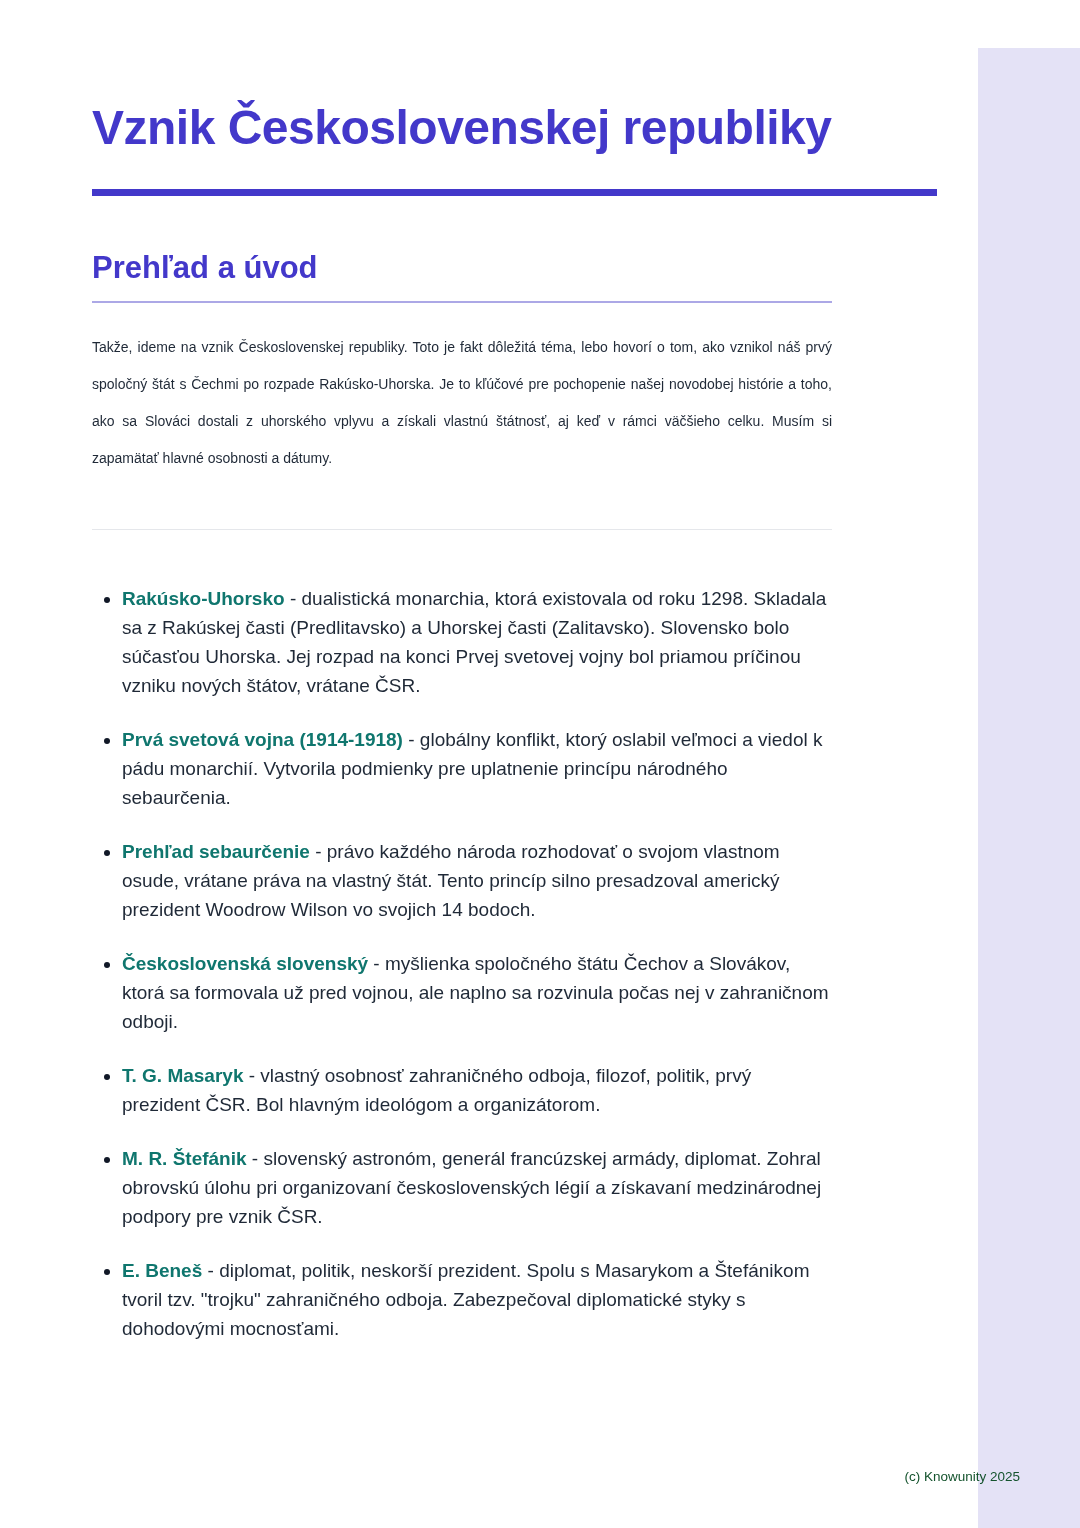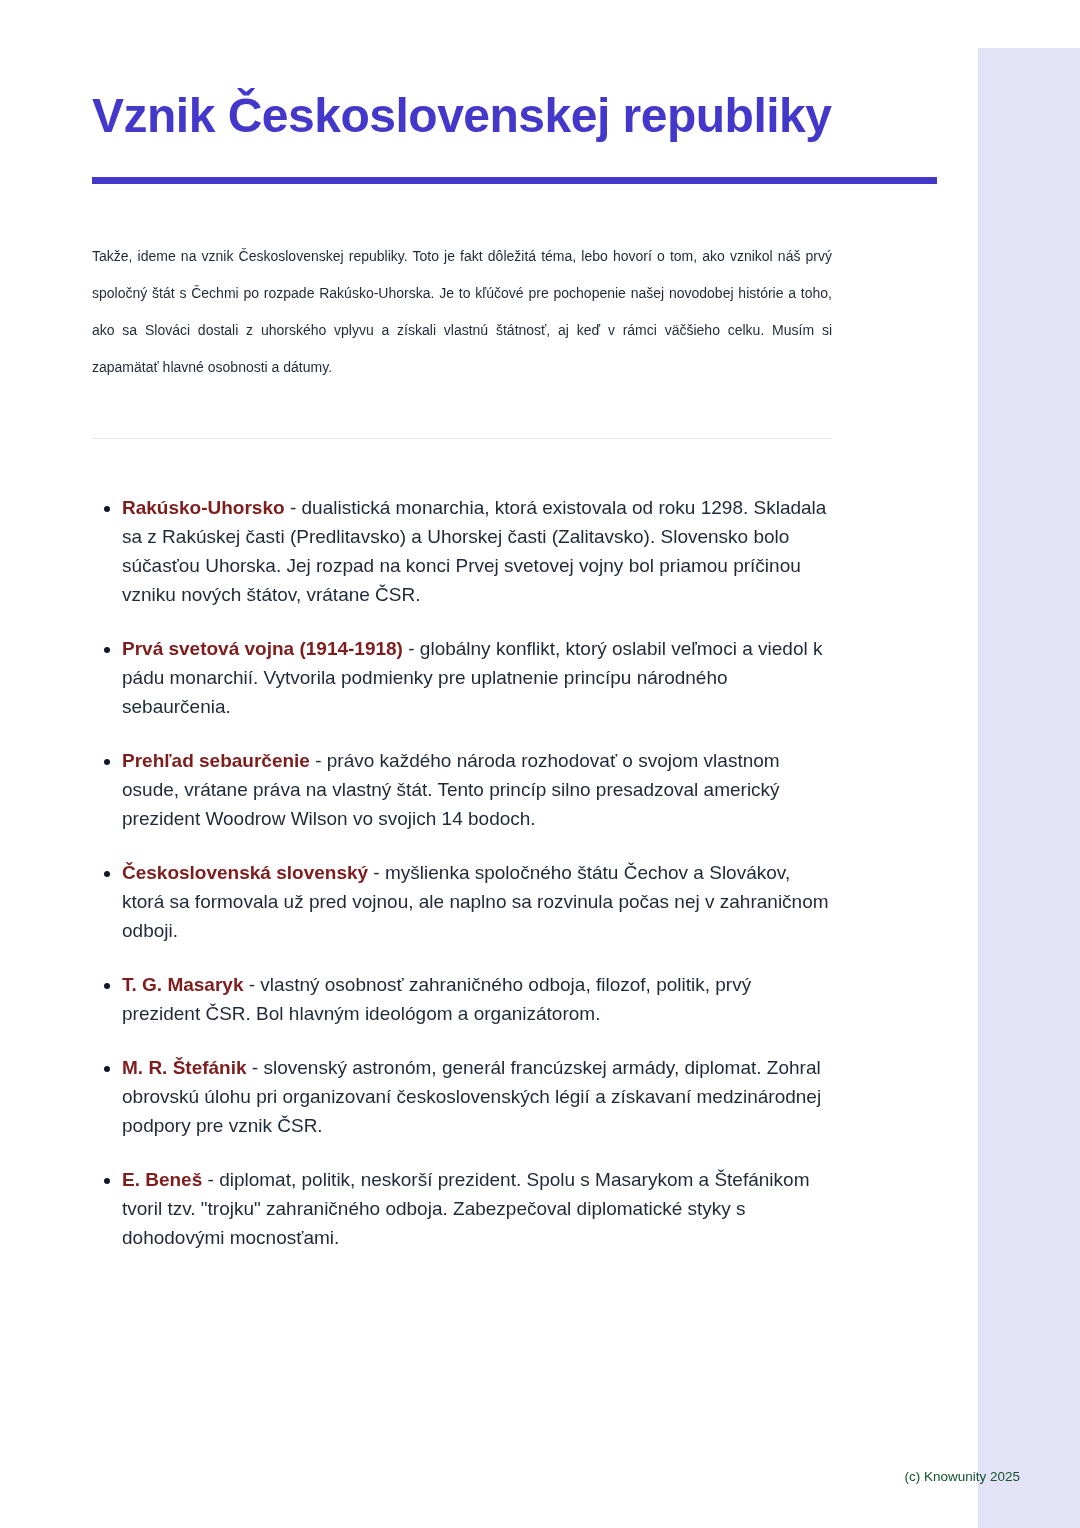--- a/index.html
+++ b/index.html
@@ -17,21 +17,21 @@
     position: absolute;
     top: 48px;
     right: 0;
     width: 102px;
     bottom: 0;
     background: #e4e2f6;
   }
   .content {
     position: absolute;
     left: 92px;
-    top: 84px;
+    top: 96px;
     width: 845px;
   }
   .doc-title {
     margin: 0;
     font-size: 48px;
     line-height: 1.32;
     font-weight: 800;
     letter-spacing: -0.5px;
     color: #4338ca;
   }
@@ -73,21 +73,21 @@
   }
   .terms-list li {
     font-size: 19px;
     line-height: 29px;
     margin-bottom: 25px;
     color: #1f2937;
   }
   .terms-list li::marker { color: #111827; }
   .term {
     font-weight: 700;
-    color: #7f1d1d;
+    color: #0f766e;
   }
   .footer-credit {
     position: absolute;
     right: 60px;
     bottom: 44px;
     font-size: 13.5px;
     color: #14532d;
   }
 </style>
 </head>
@@ -96,20 +96,21 @@
 <div class="page">
 
   <div class="side-band"></div>
 
   <div class="content">
 
     <h1 class="doc-title">Vznik Československej republiky</h1>
     <div class="title-rule"></div>
 
     <div class="section">
+      <h2 class="section-heading">Prehľad a úvod</h2>
       <p class="intro-paragraph">Takže, ideme na vznik Československej republiky. Toto je fakt dôležitá téma, lebo hovorí o tom, ako vznikol náš prvý spoločný štát s Čechmi po rozpade Rakúsko-Uhorska. Je to kľúčové pre pochopenie našej novodobej histórie a toho, ako sa Slováci dostali z uhorského vplyvu a získali vlastnú štátnosť, aj keď v rámci väčšieho celku. Musím si zapamätať hlavné osobnosti a dátumy.</p>
     </div>
 
     <hr class="section-divider">
 
     <div class="section">
 
       <ul class="terms-list">
         <li>
           <span class="term">Rakúsko-Uhorsko</span><span> - dualistická monarchia, ktorá existovala od roku 1298. Skladala sa z Rakúskej časti (Predlitavsko) a Uhorskej časti (Zalitavsko). Slovensko bolo súčasťou Uhorska. Jej rozpad na konci Prvej svetovej vojny bol priamou príčinou vzniku nových štátov, vrátane ČSR.</span>

